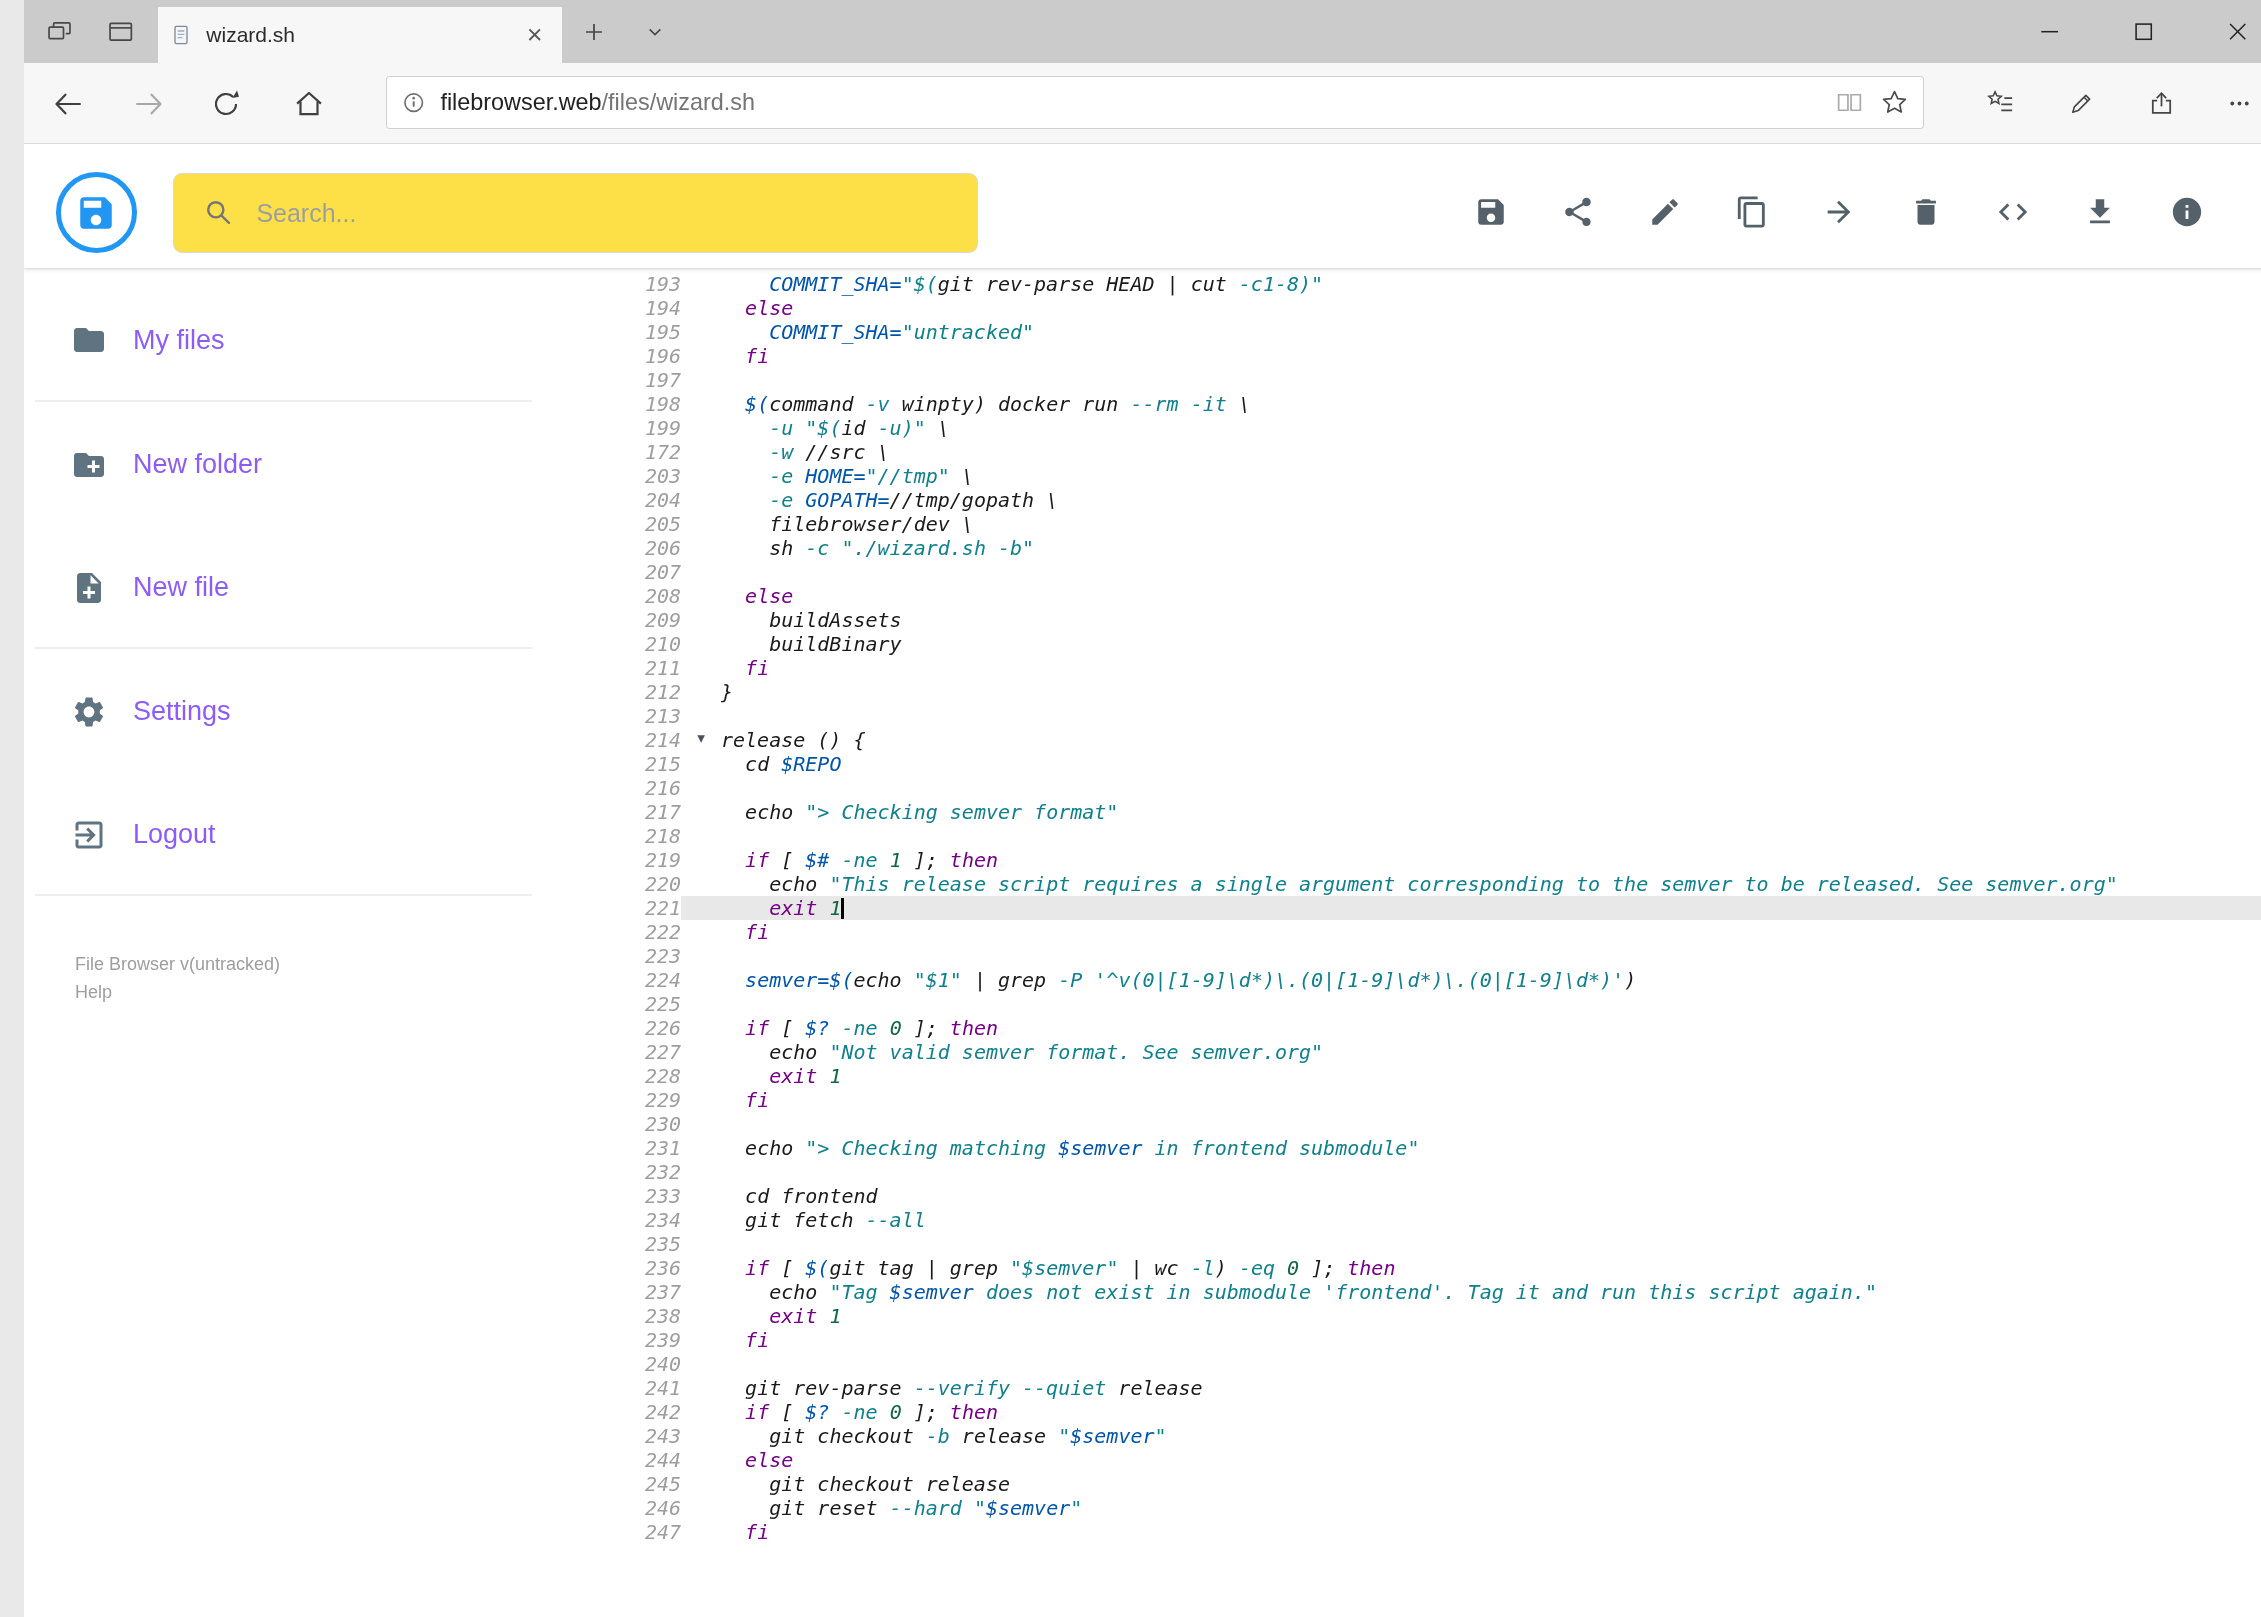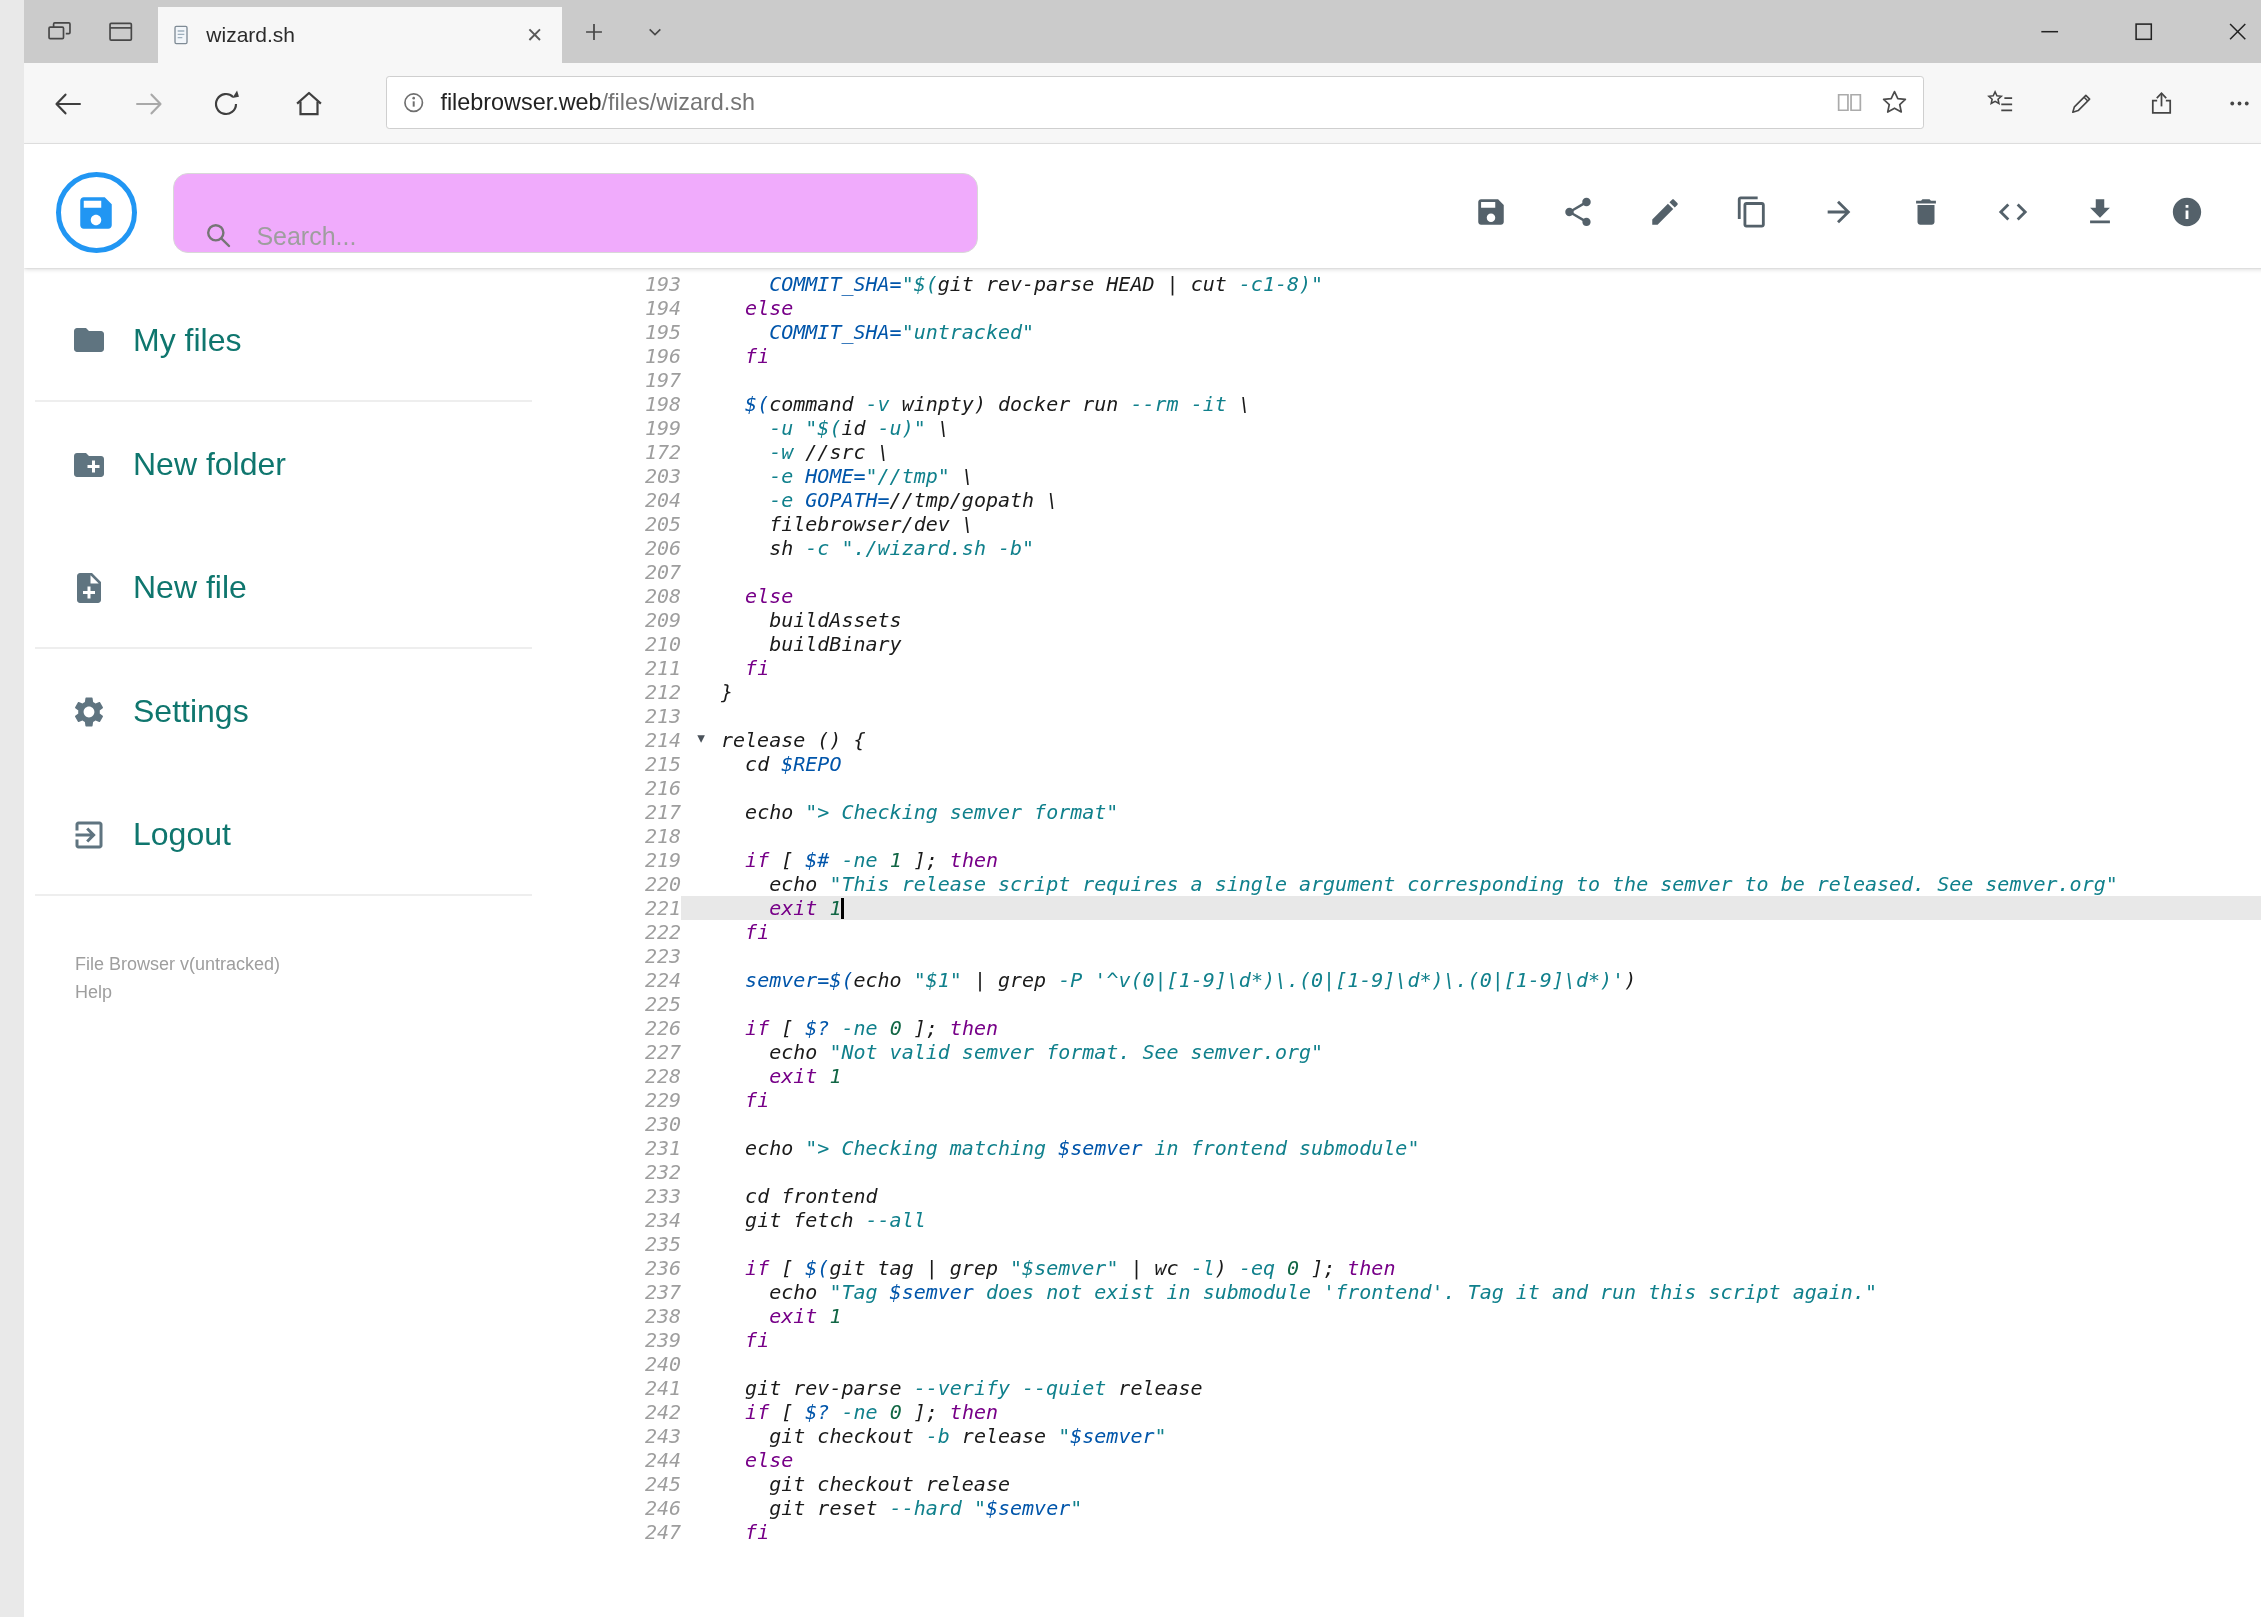--- a/index.html
+++ b/index.html
@@ -32,34 +32,34 @@
   #urltext .path{color:#757575;}
   #url-spacer{flex:1;}
   #btn-reading{width:45px;height:45px;} #btn-star{width:45px;height:45px;margin-right:6.5px;}
   #btn-hub{left:1954px;} #btn-pen{left:2035px;} #btn-share{left:2115px;} #btn-more{left:2193px;}
 
   
   #appheader{position:absolute;left:0;top:144px;width:2261px;height:124px;background:#fff;z-index:4;
              box-shadow:0 2.4px 4.8px rgba(0,0,0,0.16),0 0.8px 1.6px rgba(0,0,0,0.08);}
   #logo{position:absolute;left:31.5px;top:28px;width:81px;height:81px;border-radius:50%;
         border:5.7px solid #2196f3;background:#fff;box-sizing:border-box;display:flex;align-items:center;justify-content:center;}
-  #searchbox{position:absolute;left:149px;top:29px;width:805px;height:80px;background:#f0abfc;
-             border:1.6px solid #d8d8d8;border-radius:15px;display:flex;align-items:flex-end;box-sizing:border-box;}
+  #searchbox{position:absolute;left:149px;top:29px;width:805px;height:80px;background:#fde047;
+             border:1.6px solid #d8d8d8;border-radius:9px;display:flex;align-items:center;box-sizing:border-box;}
   #search-input{border:none;outline:none;background:transparent;font-size:25px;color:#444;
                 margin-left:19.4px;width:662px;font-family:"Liberation Sans","DejaVu Sans",sans-serif;}
   #search-input::placeholder{color:#9e9e9e;}
   #searchbox svg{margin-left:29px;}
   #toolbar{position:absolute;left:1443px;top:44px;display:flex;gap:39px;}
   #toolbar .ibtn{width:48px;height:48px;}
 
   
   #sidebar{position:absolute;left:0;top:268px;width:533px;bottom:0;background:#fff;}
   .sitem{position:absolute;left:0;width:533px;height:81px;display:flex;align-items:center;
          padding-left:47px;box-sizing:border-box;gap:26px;}
-  .sitem span.lbl{font-size:32px;color:#0f766e;}
+  .sitem span.lbl{font-size:27px;color:#8b5cf6;}
   .sdivider{position:absolute;left:11.3px;width:497px;height:1.6px;background:#eeeeee;}
   #side-footer{position:absolute;left:51px;top:682px;font-size:18px;color:#9e9e9e;line-height:28px;}
   #side-help{color:#9e9e9e;text-decoration:none;}
 
   
   #editor{position:absolute;left:533px;top:268px;right:22.6px;bottom:0;overflow:hidden;
           font-family:"DejaVu Sans Mono","Liberation Mono",monospace;font-size:20px;padding-top:4px;font-style:italic;}
   .cm-row{display:flex;height:24px;line-height:24px;white-space:pre;}
   .cm-row .ln{width:124px;text-align:right;color:#9e9e9e;position:relative;flex:0 0 auto;}
   .cm-row .code{flex:1;padding-left:40px;white-space:pre;}

